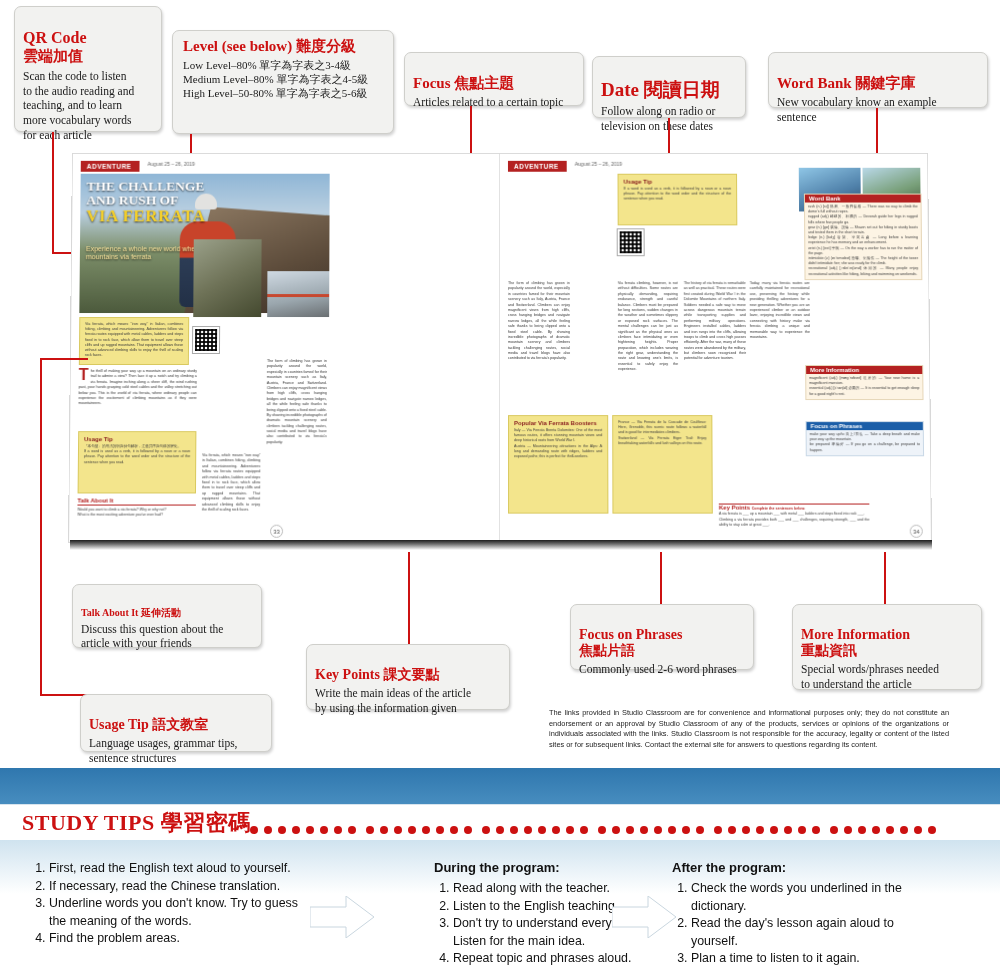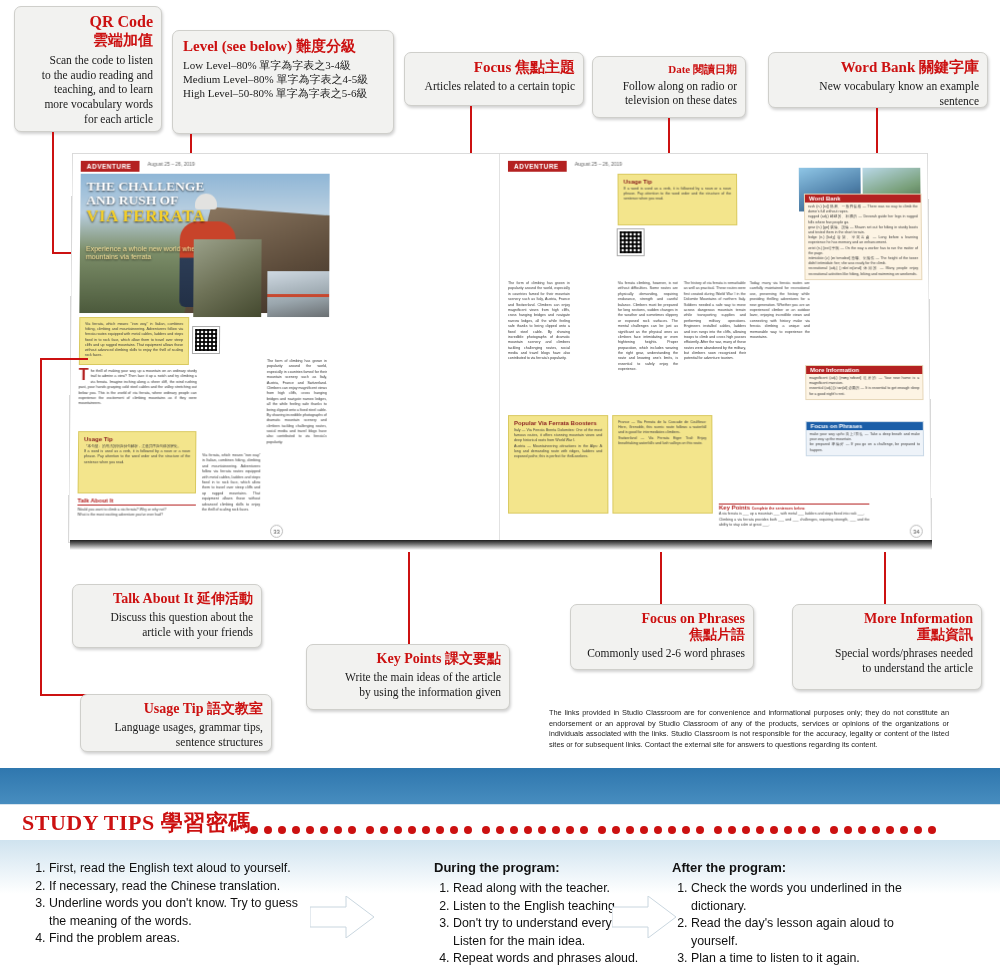--- a/index.html
+++ b/index.html
@@ -11,22 +11,22 @@
     overflow:hidden;
   }
 
   
   .callout {
     position:absolute;
     background:#f2f2f0;
     border:1px solid #cfcfcb;
     border-radius:7px;
     box-shadow:1px 2px 3px rgba(0,0,0,.18);
-    text-align:right;
-    padding:6px 8px;
+    text-align:left;
+    padding:22px 8px;
     color:#111;
   }
   .callout .ttl {
     color:#cc1111;
     font-weight:bold;
     font-family:"Liberation Serif", serif;
     line-height:1.15;
     margin-bottom:3px;
   }
   .callout .ttl .cn { color:#cc1111; }
@@ -260,21 +260,21 @@
   <div class="ttl" style="font-size:15px;">
     <span>Focus</span>
     <span class="cn">焦點主題</span>
   </div>
   <div class="bdy">
     <span class="ln">Articles related to a certain topic</span>
   </div>
 </div>
 
 <div class="callout" style="left:592px; top:56px; width:154px; height:62px;">
-  <div class="ttl" style="font-size:11px;">
+  <div class="ttl" style="font-size:19px;">
     <span>Date</span>
     <span class="cn">閱讀日期</span>
   </div>
   <div class="bdy">
     <span class="ln">Follow along on radio or</span>
     <span class="ln">television on these dates</span>
   </div>
 </div>
 
 <div class="callout" style="left:768px; top:52px; width:220px; height:56px;">
@@ -417,21 +417,21 @@
 
 <div class="ln-v" style="left:40px; top:358px; height:336px;"></div>
 <div class="ln-h" style="left:40px; top:358px; width:48px;"></div>
 <div class="ln-h" style="left:40px; top:694px; width:48px;"></div>
 <div class="ln-v" style="left:88px; top:586px; height:14px;"></div>
 <div class="ln-v" style="left:408px; top:552px; height:96px;"></div>
 <div class="ln-v" style="left:660px; top:552px; height:52px;"></div>
 <div class="ln-v" style="left:884px; top:552px; height:52px;"></div>
 
 <div class="callout" style="left:72px; top:584px; width:190px; height:64px;">
-  <div class="ttl" style="font-size:14px;">
+  <div class="ttl" style="font-size:10px;">
     <span>Talk About It</span>
     <span class="cn">延伸活動</span>
   </div>
   <div class="bdy">
     <span class="ln">Discuss this question about the</span>
     <span class="ln">article with your friends</span>
   </div>
 </div>
 
 <div class="callout" style="left:80px; top:694px; width:192px; height:58px;">
@@ -508,21 +508,21 @@
       <polygon points="0,11 36,11 36,0 64,21 36,42 36,31 0,31" fill="#ffffff" stroke="#c9d6df" stroke-width="1"></polygon>
     </svg>
   </div>
 
   <div class="col" id="colDuring">
     <h4>During the program:</h4>
     <ol>
       <li>Read along with the teacher.</li>
       <li>Listen to the English teaching.</li>
       <li>Don't try to understand every word. Listen for the main idea.</li>
-      <li>Repeat words and phrases aloud.</li>
+      <li>Repeat topic and phrases aloud.</li>
     </ol>
   </div>
 
   <div class="arrow" id="arrow2">
     <svg width="64" height="42" viewBox="0 0 64 42">
       <polygon points="0,11 36,11 36,0 64,21 36,42 36,31 0,31" fill="#ffffff" stroke="#c9d6df" stroke-width="1"></polygon>
     </svg>
   </div>
 
   <div class="col" id="colAfter">

